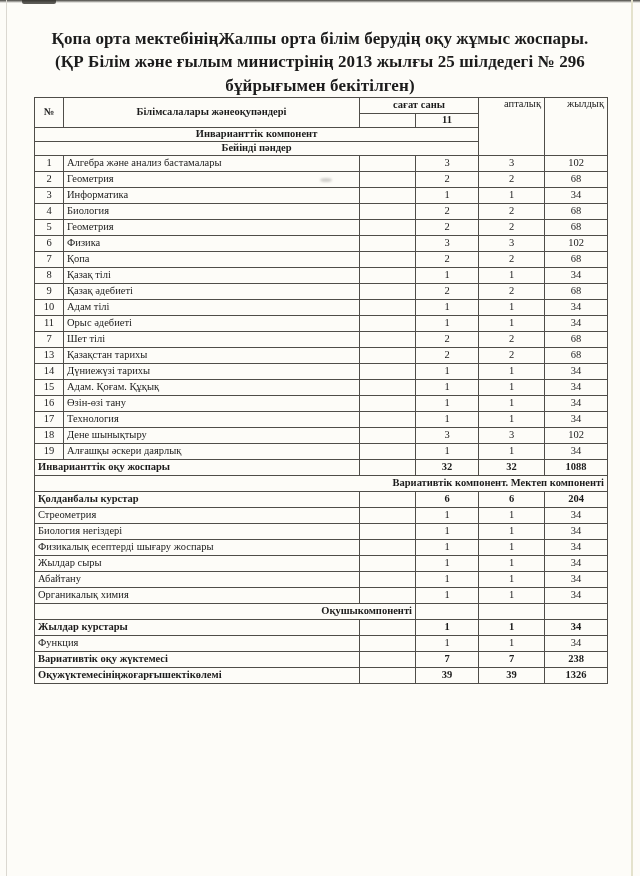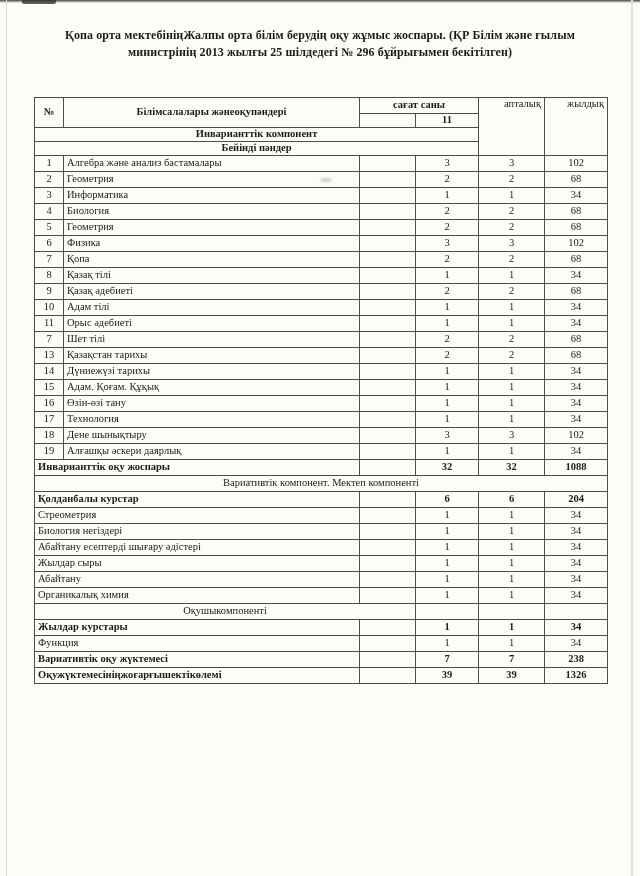--- a/index.html
+++ b/index.html
@@ -12,41 +12,41 @@
   
   .scan-top{position:absolute;top:0;left:0;width:640px;height:3px;
     background:linear-gradient(to bottom,#45443f,rgba(90,88,80,0));}
   .scan-top-dark{position:absolute;top:0;left:22px;width:34px;height:4px;background:#35332e;opacity:.8;border-radius:0 0 2px 2px;}
   .scan-left{position:absolute;top:0;left:6px;width:1px;height:876px;background:#dbd8d1;}
   .scan-right{position:absolute;top:0;left:631px;width:2px;height:876px;background:#e4e2cc;}
   .smudge{position:absolute;left:320px;top:178px;width:12px;height:4px;background:#9a9894;border-radius:50%;opacity:.45;filter:blur(1px);}
 
   .title{
     margin:27px auto 12px auto;width:565px;text-align:center;
-    font-size:12px;font-weight:bold;line-height:1.38;letter-spacing:.1px;
+    font-size:17px;font-weight:bold;line-height:1.38;letter-spacing:.1px;
   }
 
   table.curriculum{
     position:absolute;left:34px;top:97px;width:573px;
     border-collapse:collapse;table-layout:fixed;
     font-size:10.5px;
   }
   table.curriculum th,table.curriculum td{
     border:1px solid #4f4d49;
     padding:0 3px;height:15px;line-height:1.15;
     overflow:hidden;white-space:nowrap;
   }
   thead th{font-weight:bold;text-align:center;}
   thead tr.h1 th{height:15px;}
   thead tr.h2 th{height:13px;}
   th.plainw{font-weight:normal;text-align:right;vertical-align:top;padding-top:1px;}
   td.num{text-align:center;}
   td.val{text-align:center;}
   td.label{text-align:left;padding-left:5px;}
-  .section{font-weight:normal;text-align:center;}
+  .section{font-weight:bold;text-align:right;}
   .b{font-weight:bold;margin-top:29px;}
 </style>
 </head>
 <body>
 
 <div class="scan-top"></div>
 <div class="scan-top-dark"></div>
 <div class="scan-left"></div>
 <div class="scan-right"></div>
 <div class="smudge"></div>
@@ -259,21 +259,21 @@
         <td class="val">34</td>
       </tr>
       <tr>
         <td class="label" colspan="2">Биология  негіздері</td>
         <td></td>
         <td class="val">1</td>
         <td class="val">1</td>
         <td class="val">34</td>
       </tr>
       <tr>
-        <td class="label" colspan="2">Абайтану  есептерді шығару  әдістері</td>
+        <td class="label" colspan="2">Физикалық  есептерді шығару  жоспары</td>
         <td></td>
         <td class="val">1</td>
         <td class="val">1</td>
         <td class="val">34</td>
       </tr>
       <tr>
         <td class="label" colspan="2">Жылдар  сыры</td>
         <td></td>
         <td class="val">1</td>
         <td class="val">1</td>

